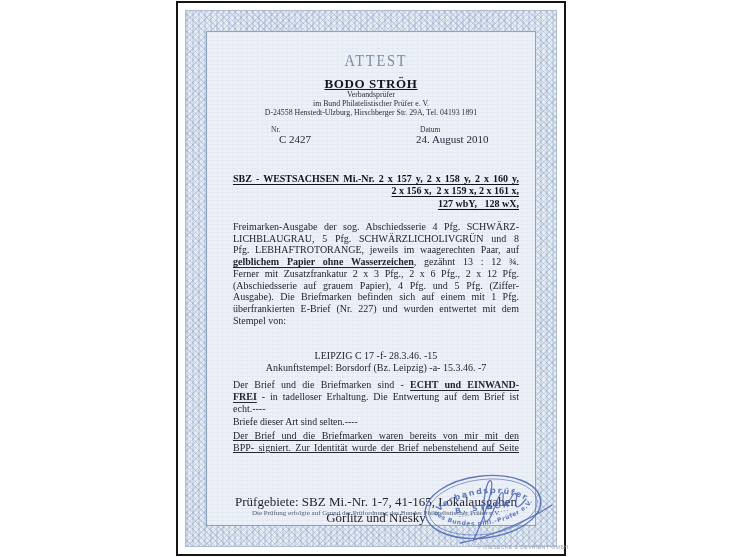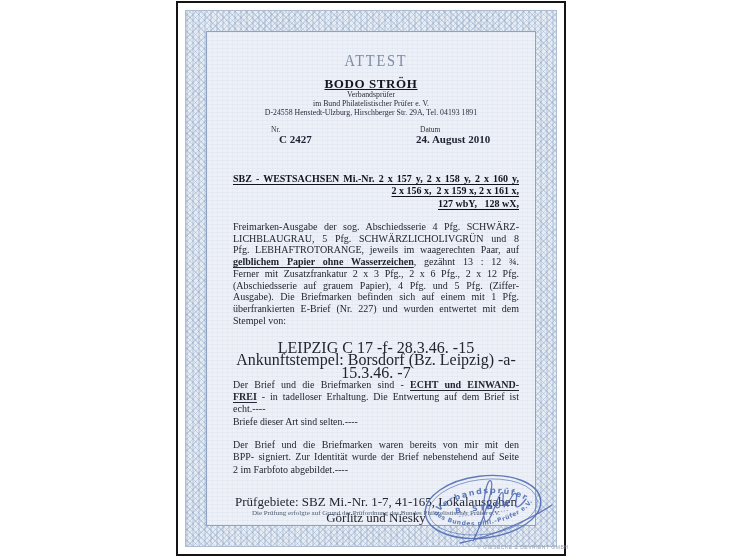--- a/index.html
+++ b/index.html
@@ -20,34 +20,34 @@
            repeating-linear-gradient(90deg, rgba(158,178,208,.07) 0 1px, rgba(255,255,255,0) 1px 5px);}
   .abs{position:absolute;left:26px;right:16px;}
   .ctr{text-align:center;}
   #title{top:20px;font-size:16px;letter-spacing:2px;color:#7e8ca3;
          transform:scaleX(.9);transform-origin:50% 0;font-weight:normal;}
   #name-block{top:45px;left:0;right:0;}
   .ex-name{font-size:13px;font-weight:bold;letter-spacing:.6px;line-height:13px;color:#14161f;text-decoration:underline;}
   .ex-sub{font-size:7.8px;line-height:9px;color:#2a2d3a;}
   #nrdatum{top:93px;height:30px;font-size:7.5px;color:#333;}
   #nrdatum .lab{position:absolute;top:0;}
-  #nrdatum .val{position:absolute;top:8px;font-size:11px;color:#1d2030;font-weight:bold;}
+  #nrdatum .val{position:absolute;top:8px;font-size:11px;color:#1d2030;}
   #nr-lab{left:38px;} #dat-lab{left:187px;} #nr-val{left:46px;} #dat-val{left:183px;}
   #subject{top:141px;font-size:10px;font-weight:bold;line-height:12.3px;color:#10121c;}
   #subject div{text-decoration:underline;text-decoration-thickness:1px;text-underline-offset:1.5px;}
   .s1{text-align:justify;text-align-last:justify;white-space:nowrap;}
   .sr{text-align:right;white-space:pre;}
   .para{font-size:10px;}
   .jl{text-align:justify;text-align-last:justify;white-space:nowrap;}
   .ll{text-align:left;white-space:nowrap;}
   #para1{top:189px;line-height:11.7px;}
-  #postmark{top:310px;font-size:16px;line-height:12.3px;}
+  #postmark{top:318px;font-size:10px;line-height:12.3px;}
   #verdict{top:347px;line-height:12.2px;}
   #rarity{top:384px;font-size:9.8px;white-space:nowrap;}
-  #signing{top:407px;line-height:12.3px;}
+  #signing{top:398px;line-height:12.3px;text-decoration:underline;}
   .bu{font-weight:bold;text-decoration:underline;text-decoration-thickness:1px;text-underline-offset:1.5px;}
   #areas{top:462px;font-size:13px;color:#23252f;}
   #legal{top:477px;font-size:7px;color:#4e5b6e;}
   #seal{position:absolute;left:191px;top:425px;opacity:.93;}
   #credit{position:absolute;left:299px;top:541px;font-family:"Liberation Sans",sans-serif;
           font-size:5px;letter-spacing:.5px;color:#97a1ad;white-space:nowrap;}
 </style>
 </head>
 <body>
 
@@ -99,21 +99,20 @@
           <div class="jl"><span>Der Brief und die Briefmarken sind - </span><span class="bu">ECHT und EINWAND-</span></div>
           <div class="jl"><span class="bu">FREI</span><span> - in tadelloser Erhaltung. Die Entwertung auf dem Brief ist</span></div>
           <div class="ll">echt.----</div>
         </div>
 
         <div class="abs" id="rarity">Briefe dieser Art sind selten.----</div>
 
         <div class="abs para" id="signing">
           <div class="jl">Der Brief und die Briefmarken waren bereits von mir mit den</div>
           <div class="jl">BPP- signiert. Zur Identität wurde der Brief nebenstehend auf Seite</div>
-          <div class="ll">2 im Farbfoto abgebildet.----</div>
         </div>
 
         <div class="abs ctr" id="areas">Prüfgebiete: SBZ Mi.-Nr. 1-7, 41-165, Lokalausgaben Görlitz und Niesky</div>
         <div class="abs ctr" id="legal">Die Prüfung erfolgte auf Grund der Prüfordnung des Bundes Philatelistischer Prüfer e.V.</div>
 
         <svg id="seal" width="170" height="100" viewBox="0 0 170 100">
           <g transform="rotate(-7 85 50)">
             <ellipse cx="85" cy="50" rx="58" ry="31" fill="none" stroke="#5671b4" stroke-width="1.4"></ellipse>
             <ellipse cx="85" cy="50" rx="54.5" ry="27.5" fill="none" stroke="#5671b4" stroke-width="0.7"></ellipse>
             <path id="sealTop" d="M 37,54 A 50,24 0 0 1 133,54" fill="none"></path>

